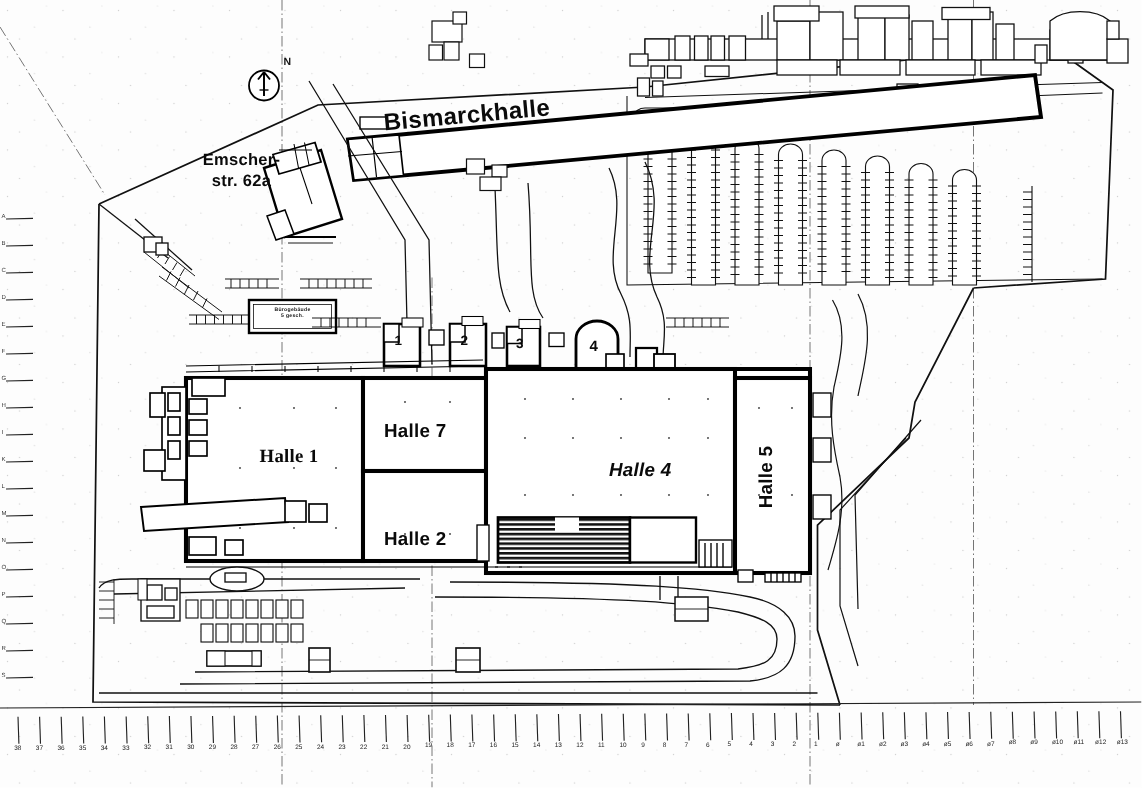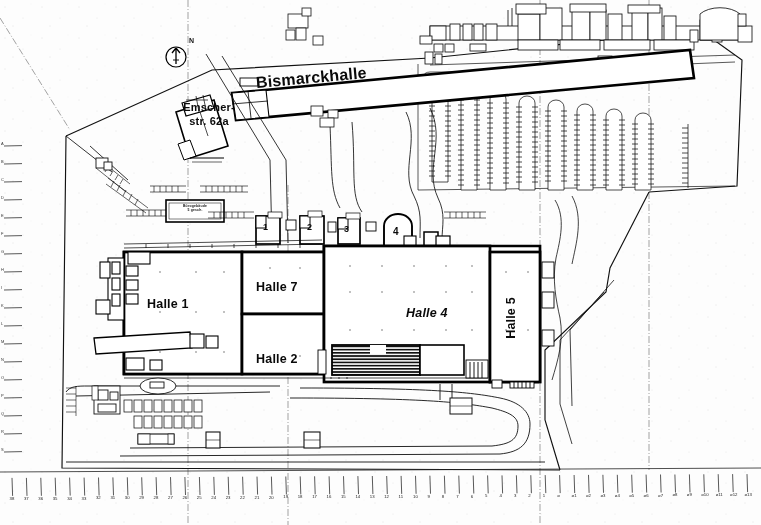--- a/index.html
+++ b/index.html
@@ -457,31 +457,31 @@
         <line x1="4" y1="398.0" x2="22" y2="397.6" stroke="#222" stroke-width=".75"></line>
         <line x1="4" y1="416.0" x2="22" y2="415.6" stroke="#222" stroke-width=".75"></line>
         <line x1="4" y1="434.0" x2="22" y2="433.6" stroke="#222" stroke-width=".75"></line>
         <line x1="4" y1="452.0" x2="22" y2="451.6" stroke="#222" stroke-width=".75"></line>
       </g>
     <line x1="0" y1="472" x2="761" y2="468" stroke="#222" stroke-width=".8"></line>
   </svg>
 
   <div class="lbl bism-lbl" style="left:256px;top:74px;">Bismarckhalle</div>
 
-  <div class="lbl street-lbl" style="left:130px;top:101px;width:62px;margin-left:48px;">
+  <div class="lbl street-lbl" style="left:130px;top:101px;width:62px;">
     <div>Emscher-</div>
     <div>str. 62a</div>
   </div>
 
   <div class="lbl tiny-lbl" style="left:170px;top:205px;width:50px;">
     <div>Bürogebäude</div>
     <div>5 gesch.</div>
   </div>
 
-  <div class="lbl hall-lbl" style="left:147px;top:297px;">Halle 1</div>
+  <div class="lbl hall-lbl" style="left:173px;top:297px;font-family:Liberation Serif, serif;">Halle 1</div>
   <div class="lbl hall-lbl" style="left:256px;top:332px;margin-top:20px;">Halle 2</div>
   <div class="lbl hall-lbl" style="left:256px;top:280px;">Halle 7</div>
   <div class="lbl hall-lbl" style="left:406px;top:306px;font-style:italic;">Halle 4</div>
   <div class="lbl hall-lbl vert" style="left:490px;top:311px;">Halle 5</div>
 
   <div class="lbl" style="left:263px;top:222px;font-size:9px;">1</div>
   <div class="lbl" style="left:307px;top:222px;font-size:9px;">2</div>
   <div class="lbl" style="left:344px;top:224px;font-size:9px;">3</div>
   <div class="lbl" style="left:393px;top:226px;font-size:10px;">4</div>
 

